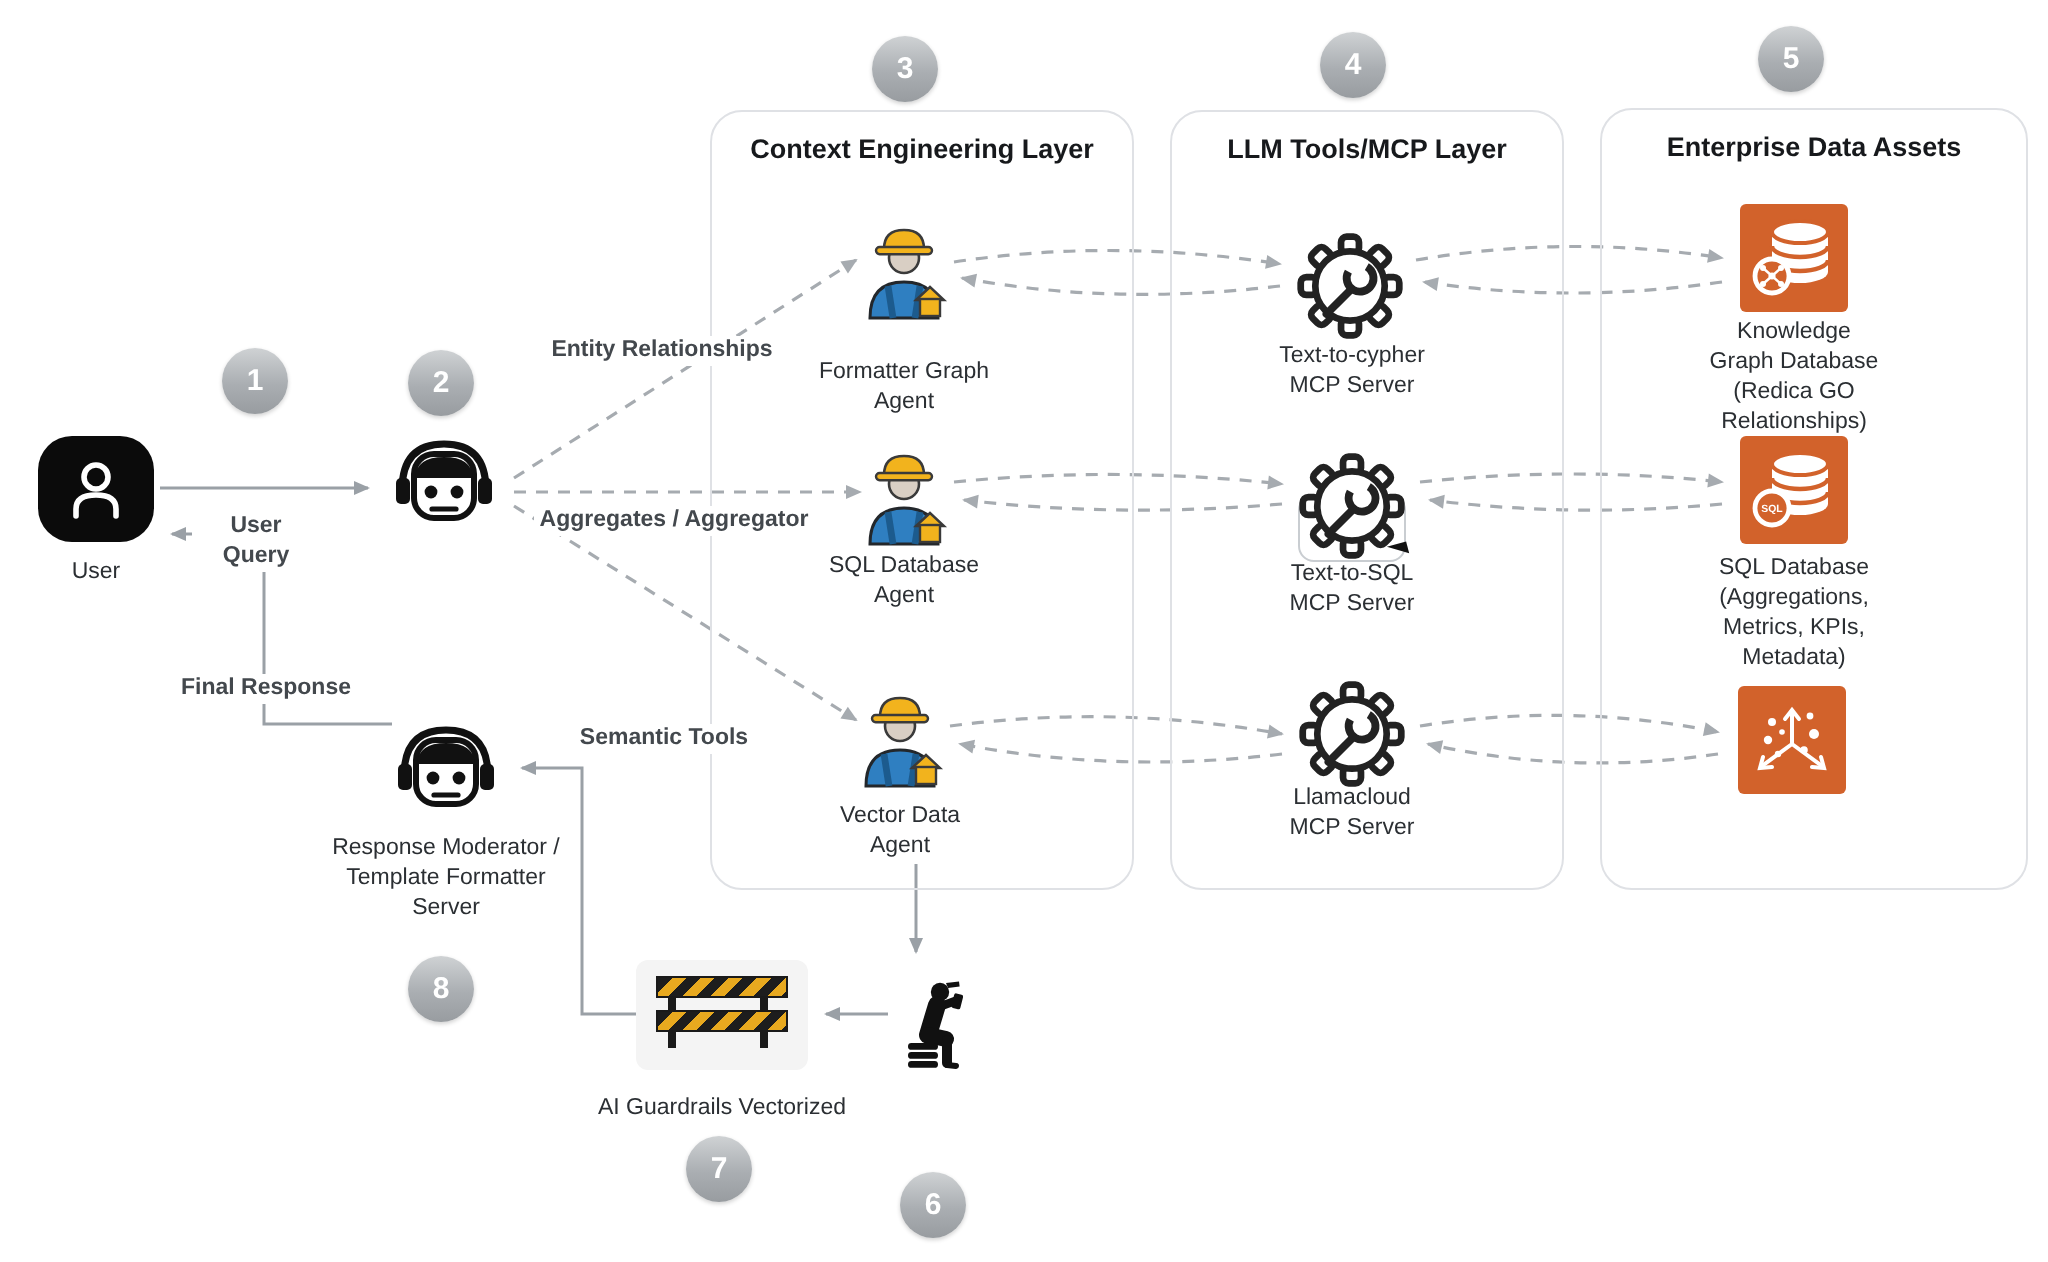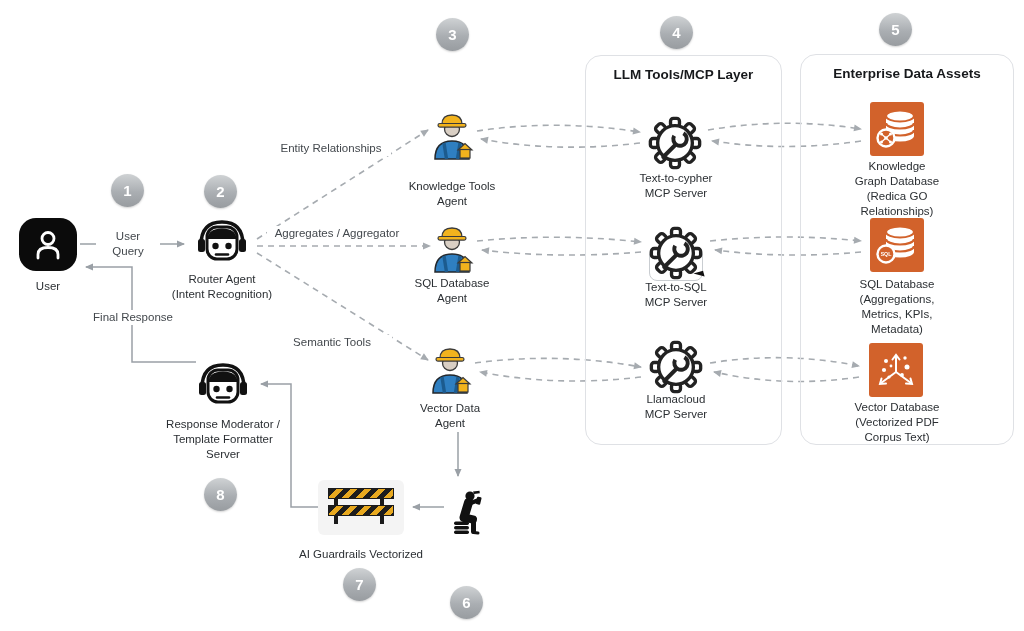--- a/index.html
+++ b/index.html
@@ -8,21 +8,21 @@
   svg.connectors{position:absolute;left:0;top:0;z-index:1;}
   .layer-box{position:absolute;border:1.5px solid #dfe1e5;border-radius:16px;background:transparent;z-index:2;}
   .layer-title{position:absolute;top:11px;left:0;right:0;text-align:center;font-weight:bold;
                font-size:13.5px;color:#17191c;}
   .step{position:absolute;width:33px;height:33px;border-radius:50%;z-index:4;
         background:linear-gradient(180deg,#cfd2d4 0%,#aaaeb2 55%,#989ca0 100%);
         color:#fff;font-weight:bold;font-size:15px;display:flex;align-items:center;justify-content:center;
         box-shadow:0 1px 2px rgba(0,0,0,.18);}
   .lbl{position:absolute;text-align:center;font-size:11.5px;line-height:15px;color:#2b2f33;
        white-space:pre-line;z-index:3;}
-  .lbl.bold{font-weight:normal;color:#43484d;}
+  .lbl.bold{font-weight:bold;color:#43484d;margin-top:27px;}
   .lbl.bg{background:#fff;}
   .icon{position:absolute;z-index:3;}
   .orange-tile{position:absolute;width:54px;height:54px;background:#d2622b;border-radius:3px;
                display:flex;align-items:center;justify-content:center;z-index:3;}
   .user-tile{position:absolute;left:19px;top:218px;width:58px;height:53px;background:#0b0b0b;
              border-radius:17px;display:flex;align-items:center;justify-content:center;z-index:3;}
   .guard-bg{position:absolute;left:318px;top:480px;width:86px;height:55px;background:#f4f4f4;
             border-radius:6px;z-index:3;}
   .bar{position:absolute;height:11px;width:66px;border:1px solid #1a1a1a;box-sizing:border-box;
        background:repeating-linear-gradient(135deg,#1d1d1d 0 5px,#e8a91f 5px 10px);}
@@ -68,20 +68,23 @@
       <path d="M710 241 Q786 233 861 241" marker-end="url(#arrD)"></path>
       <path d="M861 252 Q786 259 715 250" marker-end="url(#arrD)"></path>
 
       <path d="M475 363 Q558 352 641 367" marker-end="url(#arrD)"></path>
       <path d="M641 377 Q558 387 480 372" marker-end="url(#arrD)"></path>
       <path d="M710 363 Q785 351 859 366" marker-end="url(#arrD)"></path>
       <path d="M859 377 Q785 388 714 372" marker-end="url(#arrD)"></path>
     </g>
   </svg>
 
+  <div class="layer-box" style="left:355px;top:55px;width:210px;height:388px">
+    <div class="layer-title">Context Engineering Layer</div>
+  </div>
   <div class="layer-box" style="left:800px;top:54px;width:212px;height:389px">
     <div class="layer-title">Enterprise Data Assets</div>
   </div>
   <div class="layer-box" style="left:585px;top:55px;width:195px;height:388px">
     <div class="layer-title">LLM Tools/MCP Layer</div>
   </div>
 
   <div class="step" style="left:111px;top:174px">1</div>
   <div class="step" style="left:204px;top:175px">2</div>
   <div class="step" style="left:436px;top:18px">3</div>
@@ -104,22 +107,20 @@
       <path d="M5 26 Q5 3 26 3 Q47 3 47 26" fill="none" stroke="#111" stroke-width="3.5"></path>
       <rect x="11" y="8" width="30" height="32" rx="10" fill="#fff" stroke="#111" stroke-width="3"></rect>
       <path d="M11.5 20 Q12 9.5 26 9.5 Q40 9.5 40.5 20 Z" fill="#111"></path>
       <circle cx="19.5" cy="27" r="3.2" fill="#111"></circle>
       <circle cx="32.5" cy="27" r="3.2" fill="#111"></circle>
       <line x1="20" y1="35.5" x2="32" y2="35.5" stroke="#111" stroke-width="2.6" stroke-linecap="round"></line>
       <rect x="2" y="20" width="7" height="13" rx="2.5" fill="#111"></rect>
       <rect x="43" y="20" width="7" height="13" rx="2.5" fill="#111"></rect>
     </svg>
   </div>
-  <div class="lbl" style="left:152px;top:272px;width:140px">Router Agent
-(Intent Recognition)</div>
 
   <div class="lbl bold bg" style="left:96px;top:229px;width:64px">User
 Query</div>
   <div class="lbl bold bg" style="left:78px;top:310px;width:110px">Final Response</div>
   <div class="lbl bold bg" style="left:271px;top:141px;width:120px">Entity Relationships</div>
   <div class="lbl bold bg" style="left:267px;top:226px;width:140px">Aggregates / Aggregator</div>
   <div class="lbl bold bg" style="left:272px;top:335px;width:120px">Semantic Tools</div>
 
   <div class="icon" style="left:429px;top:110px">
     <svg width="46" height="50" viewBox="0 0 46 50">
@@ -147,21 +148,21 @@
     <svg width="46" height="50" viewBox="0 0 46 50">
       <circle cx="23" cy="19" r="7.5" fill="#d9cfc4" stroke="#3a3a3a" stroke-width="1.3"></circle>
       <path d="M13 14.5 Q13 5 23 5 Q33 5 33 14.5 Z" fill="#f2b31d" stroke="#3a3a3a" stroke-width="1.3"></path>
       <rect x="9" y="13.5" width="28" height="3.6" rx="1.8" fill="#f2b31d" stroke="#3a3a3a" stroke-width="1.2"></rect>
       <path d="M6 49 Q6 31 23 31 Q40 31 40 49 Z" fill="#2f7fc1" stroke="#23272b" stroke-width="1.5"></path>
       <path d="M15 33 L17.5 49 M31 33 L28.5 49" stroke="#1c5b8e" stroke-width="3.4" fill="none"></path>
       <path d="M29 40 L36 33.5 L43 40 Z" fill="#f2b31d" stroke="#3a3a3a" stroke-width="1.2"></path>
       <rect x="31" y="39.5" width="10" height="8.5" fill="#f2b31d" stroke="#3a3a3a" stroke-width="1.2"></rect>
     </svg>
   </div>
-  <div class="lbl" style="left:397px;top:179px;width:110px">Knowledge Tools
+  <div class="lbl" style="left:397px;top:179px;width:110px">Formatter Graph
 Agent</div>
   <div class="lbl" style="left:397px;top:276px;width:110px">SQL Database
 Agent</div>
   <div class="lbl" style="left:395px;top:401px;width:110px">Vector Data
 Agent</div>
 
   <div class="sql-note"></div>
   <div class="sql-note-arrow"></div>
 
   <div class="icon" style="left:647px;top:115px">
@@ -270,23 +271,20 @@
     </svg>
   </div>
   <div class="lbl" style="left:832px;top:159px;width:130px">Knowledge
 Graph Database
 (Redica GO
 Relationships)</div>
   <div class="lbl" style="left:832px;top:277px;width:130px">SQL Database
 (Aggregations,
 Metrics, KPIs,
 Metadata)</div>
-  <div class="lbl" style="left:832px;top:400px;width:130px">Vector Database
-(Vectorized PDF
-Corpus Text)</div>
 
   <div class="icon" style="left:197px;top:362px">
     <svg width="52" height="48" viewBox="0 0 52 48">
       <path d="M5 26 Q5 3 26 3 Q47 3 47 26" fill="none" stroke="#111" stroke-width="3.5"></path>
       <rect x="11" y="8" width="30" height="32" rx="10" fill="#fff" stroke="#111" stroke-width="3"></rect>
       <path d="M11.5 20 Q12 9.5 26 9.5 Q40 9.5 40.5 20 Z" fill="#111"></path>
       <circle cx="19.5" cy="27" r="3.2" fill="#111"></circle>
       <circle cx="32.5" cy="27" r="3.2" fill="#111"></circle>
       <line x1="20" y1="35.5" x2="32" y2="35.5" stroke="#111" stroke-width="2.6" stroke-linecap="round"></line>
       <rect x="2" y="20" width="7" height="13" rx="2.5" fill="#111"></rect>

